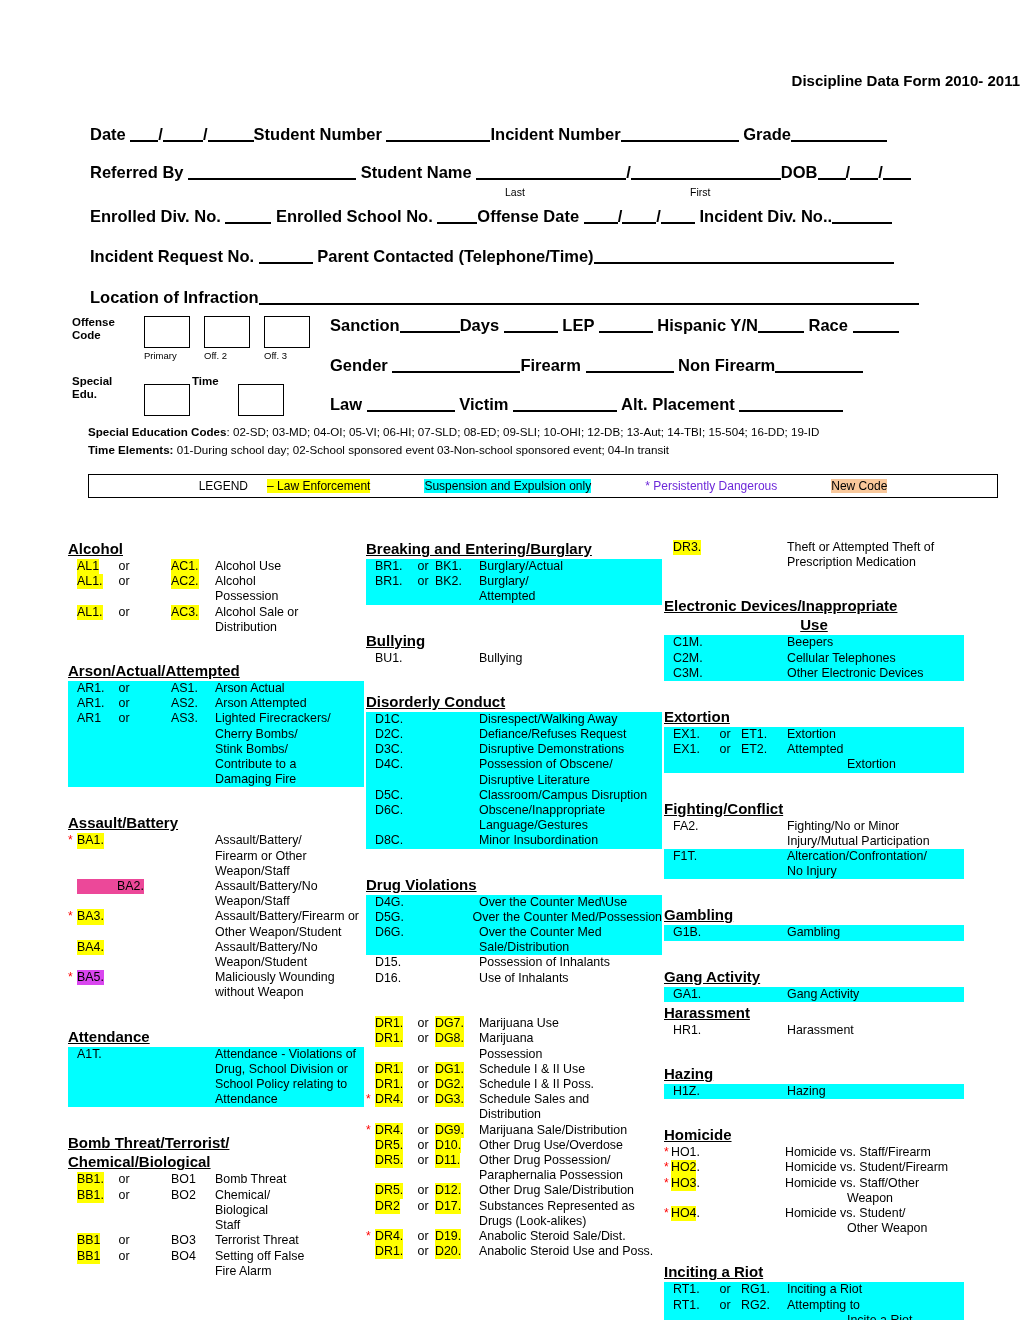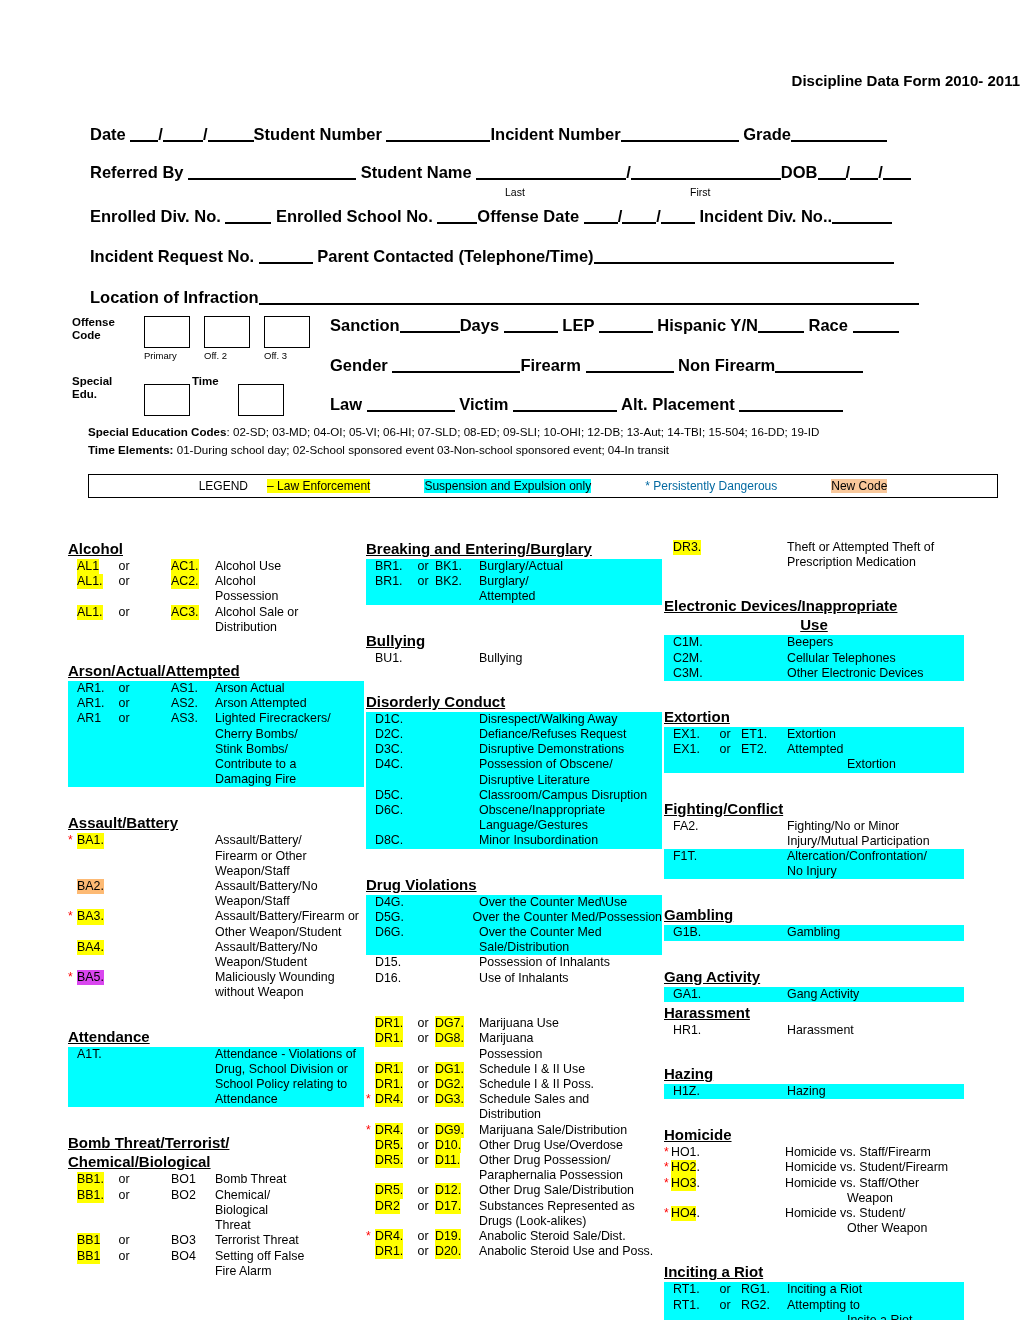--- a/index.html
+++ b/index.html
@@ -102,21 +102,21 @@
     display:flex;
     align-items:center;
     justify-content:center;
     gap:16px;
   }
   #legend-box span { white-space:nowrap; }
   .lg-label { padding-right:3px; }
   .hl-yellow { background:#ffff00; }
   .hl-cyan   { background:#00ffff; }
   .hl-peach  { background:#f9c89b; }
-  .red       { color:#0369a1; }
+  .red       { color:#6d28d9; }
   .lg-gap { display:inline-block; width:22px; }
 
   
   #codes { position:absolute; left:0; top:540px; width:1020px; height:720px; }
   .col { position:absolute; top:0; }
   #col-1 { left:68px;  width:296px; }
   #col-2 { left:366px; width:296px; }
   #col-3 { left:664px; width:300px; }
 
   .cat-head {
@@ -370,21 +370,21 @@
       </div>
       <div class="row">
         <span class="star"></span>
         <span class="c-code"></span>
         <span class="c-or"></span>
         <span class="c-code2"></span>
         <span class="c-text">Weapon/Staff</span>
       </div>
       <div class="row">
         <span class="star"></span>
-        <span class="c-code"><span class="mark" style="background: #fdba74;">BA2.</span></span>
+        <span class="c-code"><span class="mark" style="background: #ec4899; padding-left: 40px;">BA2.</span></span>
         <span class="c-or"></span>
         <span class="c-code2"></span>
         <span class="c-text">Assault/Battery/No</span>
       </div>
       <div class="row">
         <span class="star"></span>
         <span class="c-code"></span>
         <span class="c-or"></span>
         <span class="c-code2"></span>
         <span class="c-text">Weapon/Staff</span>
@@ -481,21 +481,21 @@
         <span class="c-code"></span>
         <span class="c-or"></span>
         <span class="c-code2"></span>
         <span class="c-text">Biological</span>
       </div>
       <div class="row">
         <span class="star"></span>
         <span class="c-code"></span>
         <span class="c-or"></span>
         <span class="c-code2"></span>
-        <span class="c-text">Threat</span>
+        <span class="c-text">Staff</span>
       </div>
       <div class="row">
         <span class="star"></span>
         <span class="c-code"><span class="mark" style="background: rgb(255, 255, 0);">BB1</span></span>
         <span class="c-or">or</span>
         <span class="c-code2"><span class="mark">BO3</span></span>
         <span class="c-text">Terrorist Threat</span>
       </div>
       <div class="row">
         <span class="star"></span>

